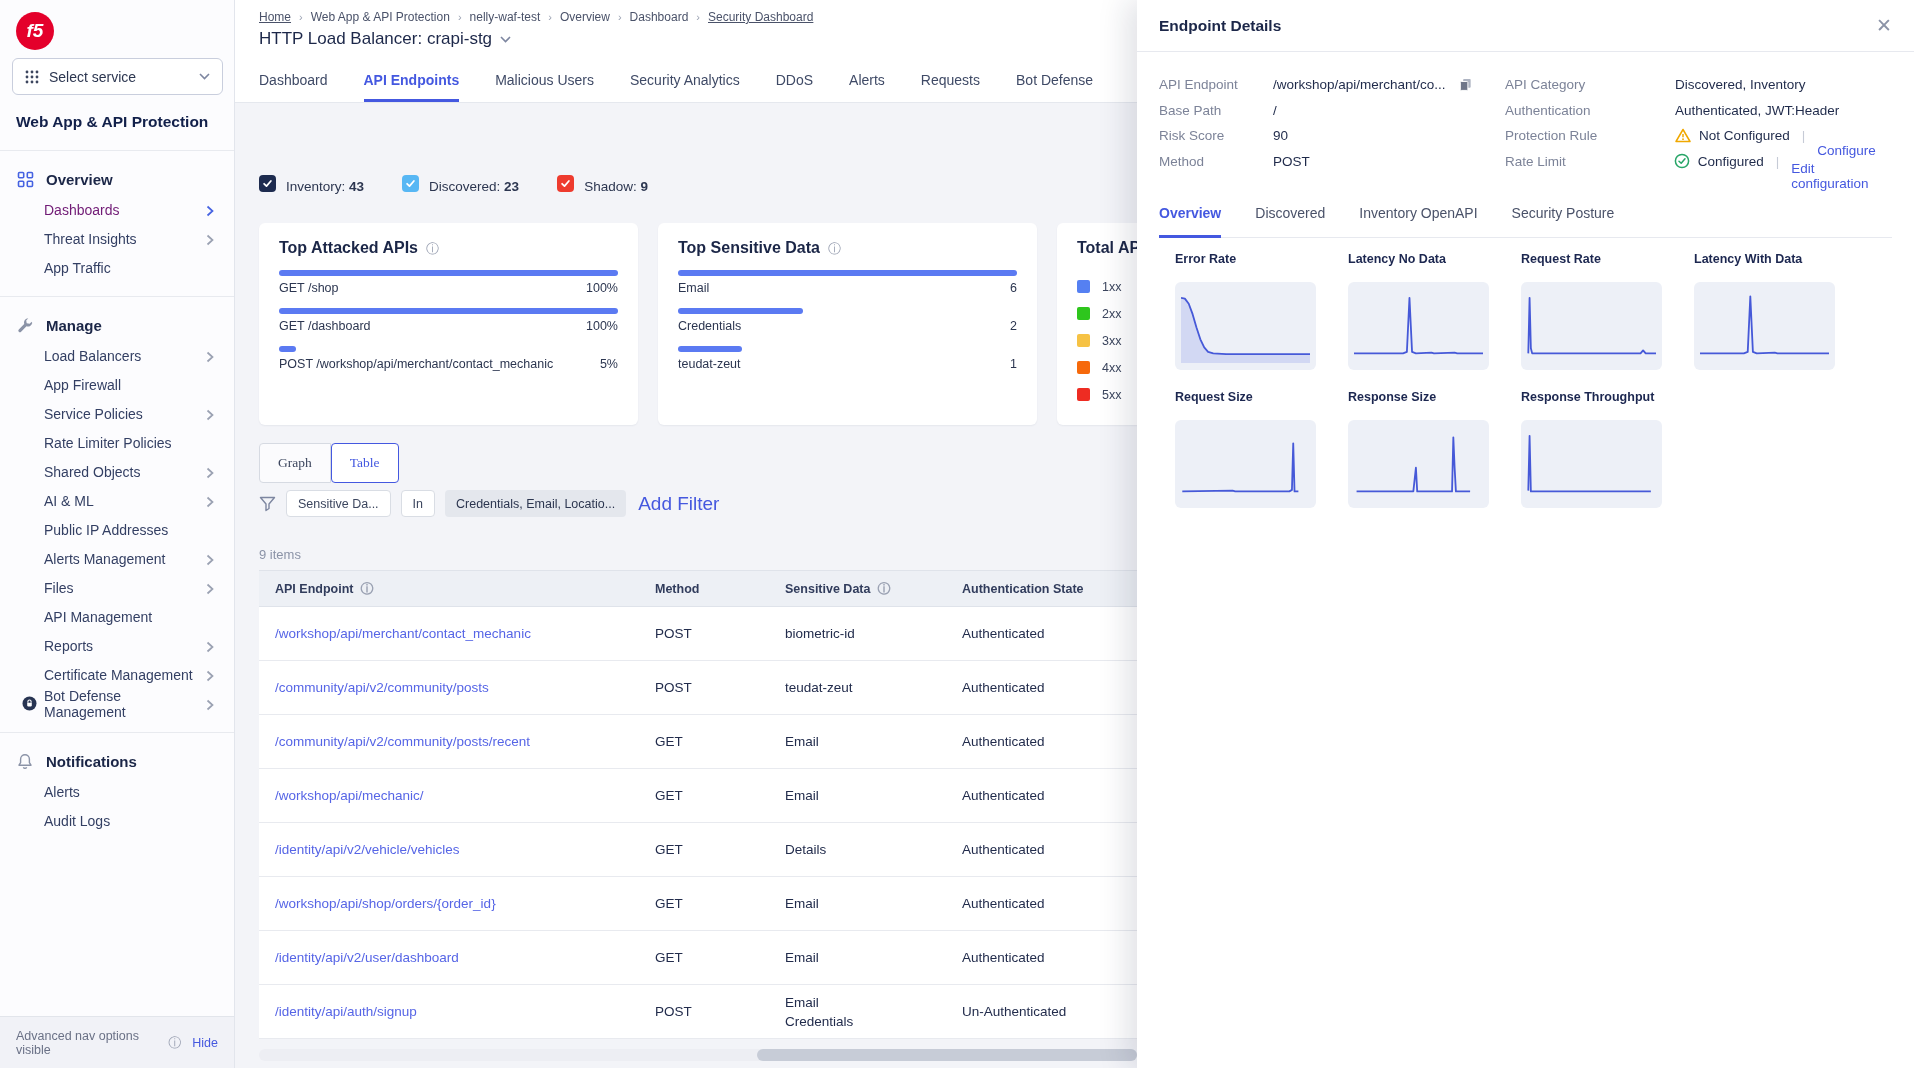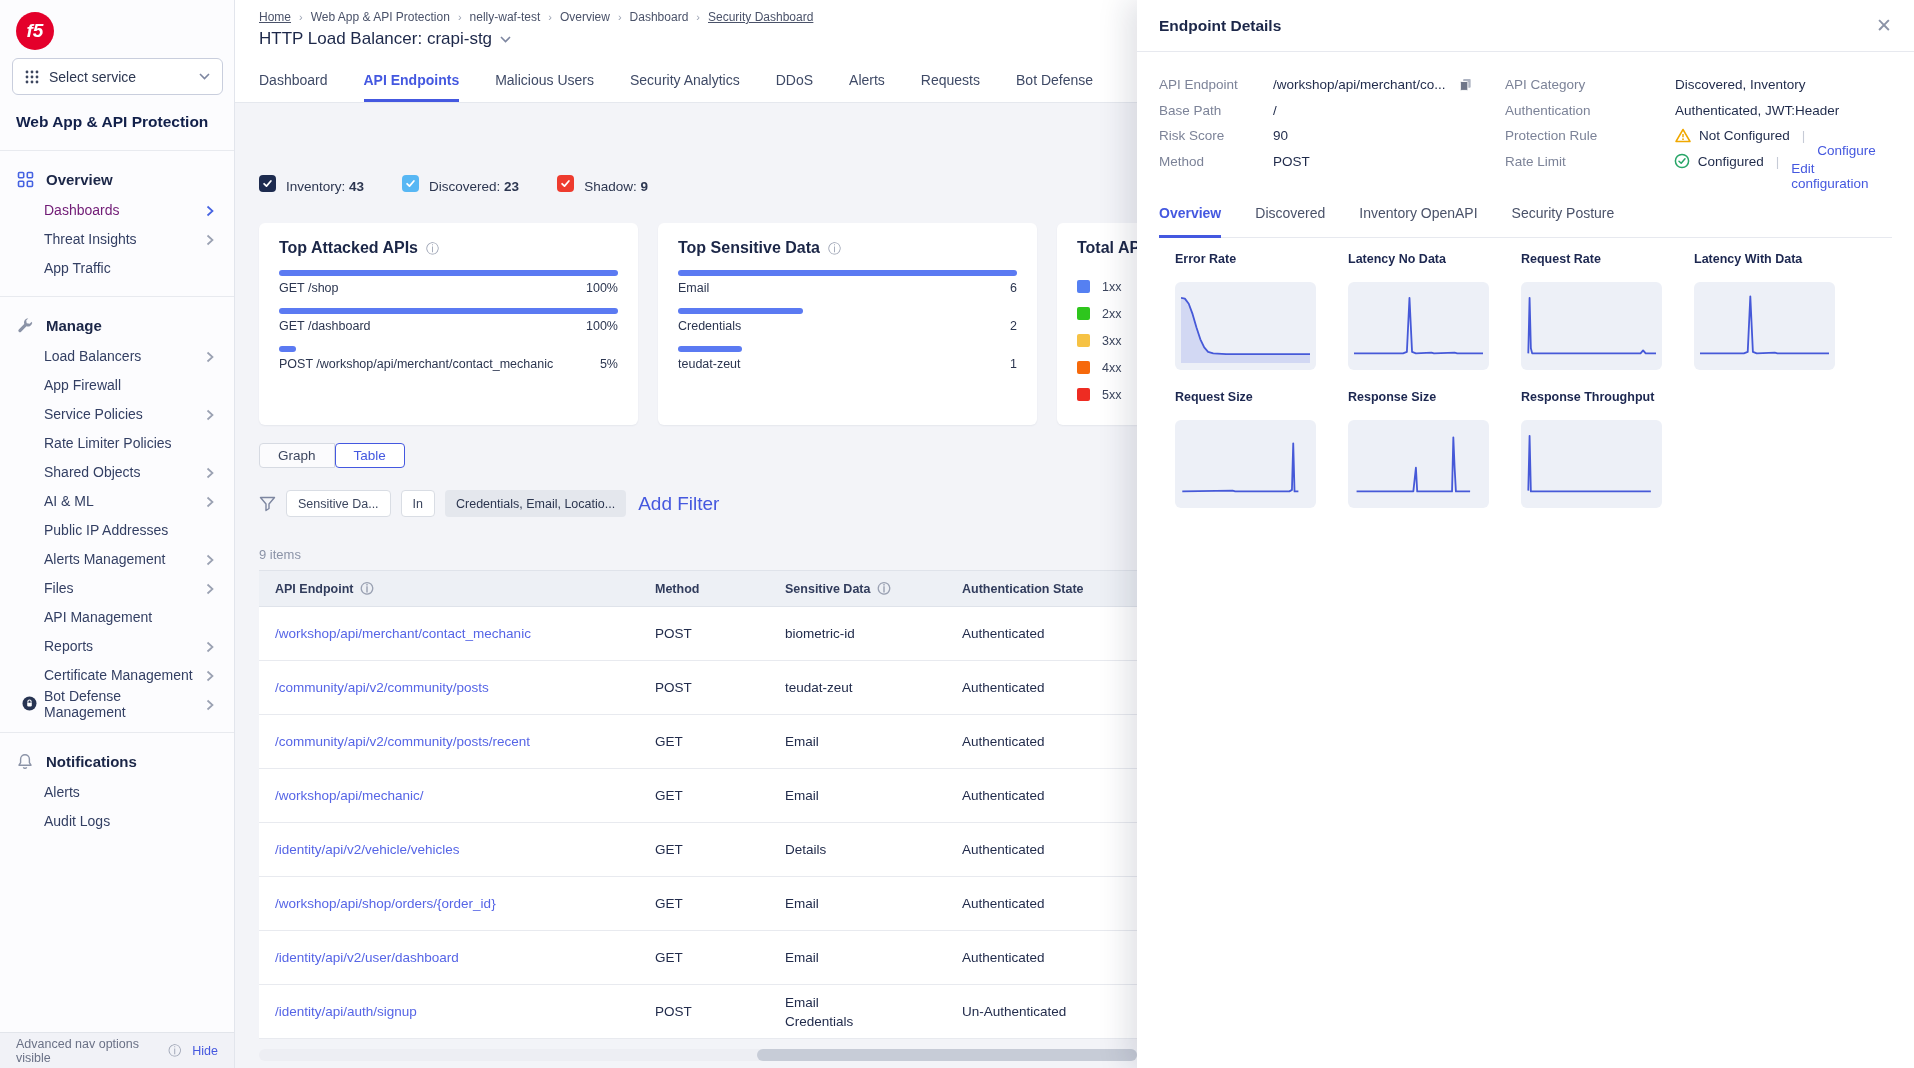--- a/index.html
+++ b/index.html
@@ -24,21 +24,21 @@
   .nav-head { display:flex; align-items:center; gap:12px; height:32px; padding:0 16px; cursor:pointer; }
   .nav-head-label { font-size:15px; font-weight:bold; color:#1b2647; }
   .nav-ico { width:18px; height:18px; display:flex; align-items:center; justify-content:center; color:#7d86a0; }
   .nav-item { display:flex; align-items:center; height:29px; padding:0 18px 0 44px; font-size:14px;
               color:#333f63; cursor:pointer; }
   .nav-item .nav-item-label { flex:1; }
   .nav-item.active .nav-item-label { color:#701a75; }
   .chev { width:10px; height:10px; display:flex; color:#9aa1b2; }
   .nav-item.active .chev { color:#4663e2; }
   .bd-ico { width:16px; height:16px; margin:0 6px 0 -22px; display:flex; }
-  .sb-footer { position:absolute; left:0; right:0; bottom:0; height:36px; background:#f1f2f7;
+  .sb-footer { position:absolute; left:0; right:0; bottom:0; height:52px; background:#f1f2f7;
                border-top:1px solid #e2e5eb; display:flex; align-items:center; gap:7px; padding:0 16px;
                font-size:12.5px; color:#6a7186; }
   .sb-footer .hide-link { color:#4558df; cursor:pointer; margin-left:4px; }
   .info-glyph { color:#9aa1b2; font-size:13px; line-height:1; }
 
   
   .main-header { position:absolute; left:235px; right:0; top:0; height:103px; background:#fff;
                  border-bottom:1px solid #e5e8ee; z-index:1; }
   .breadcrumb { position:absolute; left:24px; top:10px; display:flex; align-items:center; gap:8px;
                 font-size:12px; color:#4a5269; }
@@ -68,22 +68,22 @@
   .bar-item { margin-top:13px; }
   .bar-track { height:6px; }
   .bar-fill { height:6px; border-radius:3px; background:#5b7af2; }
   .bar-meta { display:flex; justify-content:space-between; margin-top:5px; font-size:12.5px; color:#2c3650; }
   .legend { margin-top:16px; }
   .legend-row { display:flex; align-items:center; gap:12px; height:27px; }
   .legend-swatch { width:13px; height:13px; border-radius:2px; }
   .legend-label { font-size:12.5px; color:#3c465e; }
 
   .view-toggle { position:absolute; left:24px; top:340px; display:flex; }
-  .vt-btn { height:25px; padding:0 18px; font-size:13.5px; border:1px solid #d6dae2; background:#fbfbfd;
-            color:#3c465e; cursor:pointer; font-family:Liberation Sans, sans-serif; }
+  .vt-btn { height:40px; padding:0 18px; font-size:13.5px; border:1px solid #d6dae2; background:#fbfbfd;
+            color:#3c465e; cursor:pointer; font-family:Liberation Serif, serif; }
   .vt-btn:first-child { border-radius:4px 0 0 4px; }
   .vt-btn.active { background:#fff; border:1px solid #4458e0; color:#4458e0; border-radius:4px; position:relative; }
 
   .filter-bar { position:absolute; left:24px; top:387px; display:flex; align-items:center; gap:10px; }
   .fb-box { background:#fff; border:1px solid #d9dde4; border-radius:4px; height:27px; display:flex;
             align-items:center; padding:0 11px; font-size:12.5px; color:#3c465e; cursor:pointer; }
   .fb-chip { background:#e4e7ed; border-radius:4px; height:27px; display:flex; align-items:center;
              padding:0 11px; font-size:12.5px; color:#2c3650; cursor:pointer; }
   .fb-add { font-size:19px; color:#4558df; margin-left:2px; cursor:pointer; }
 

